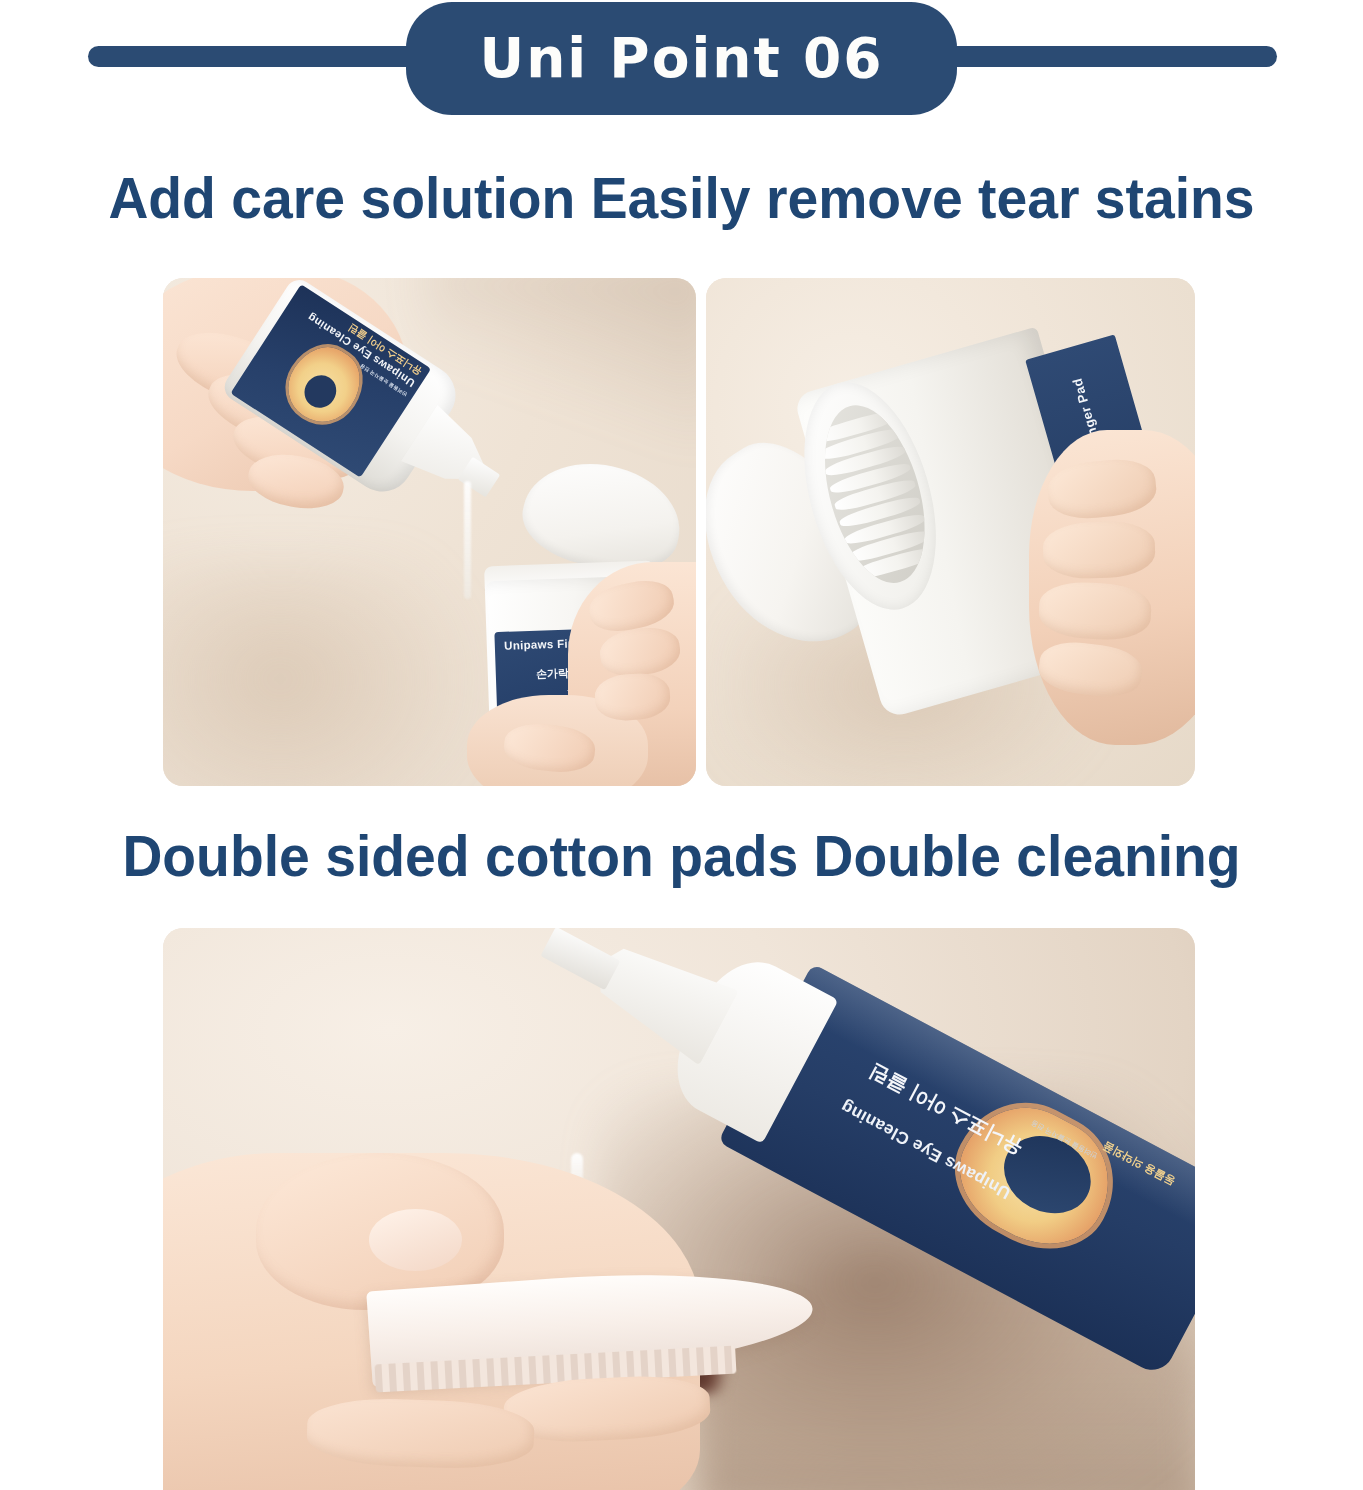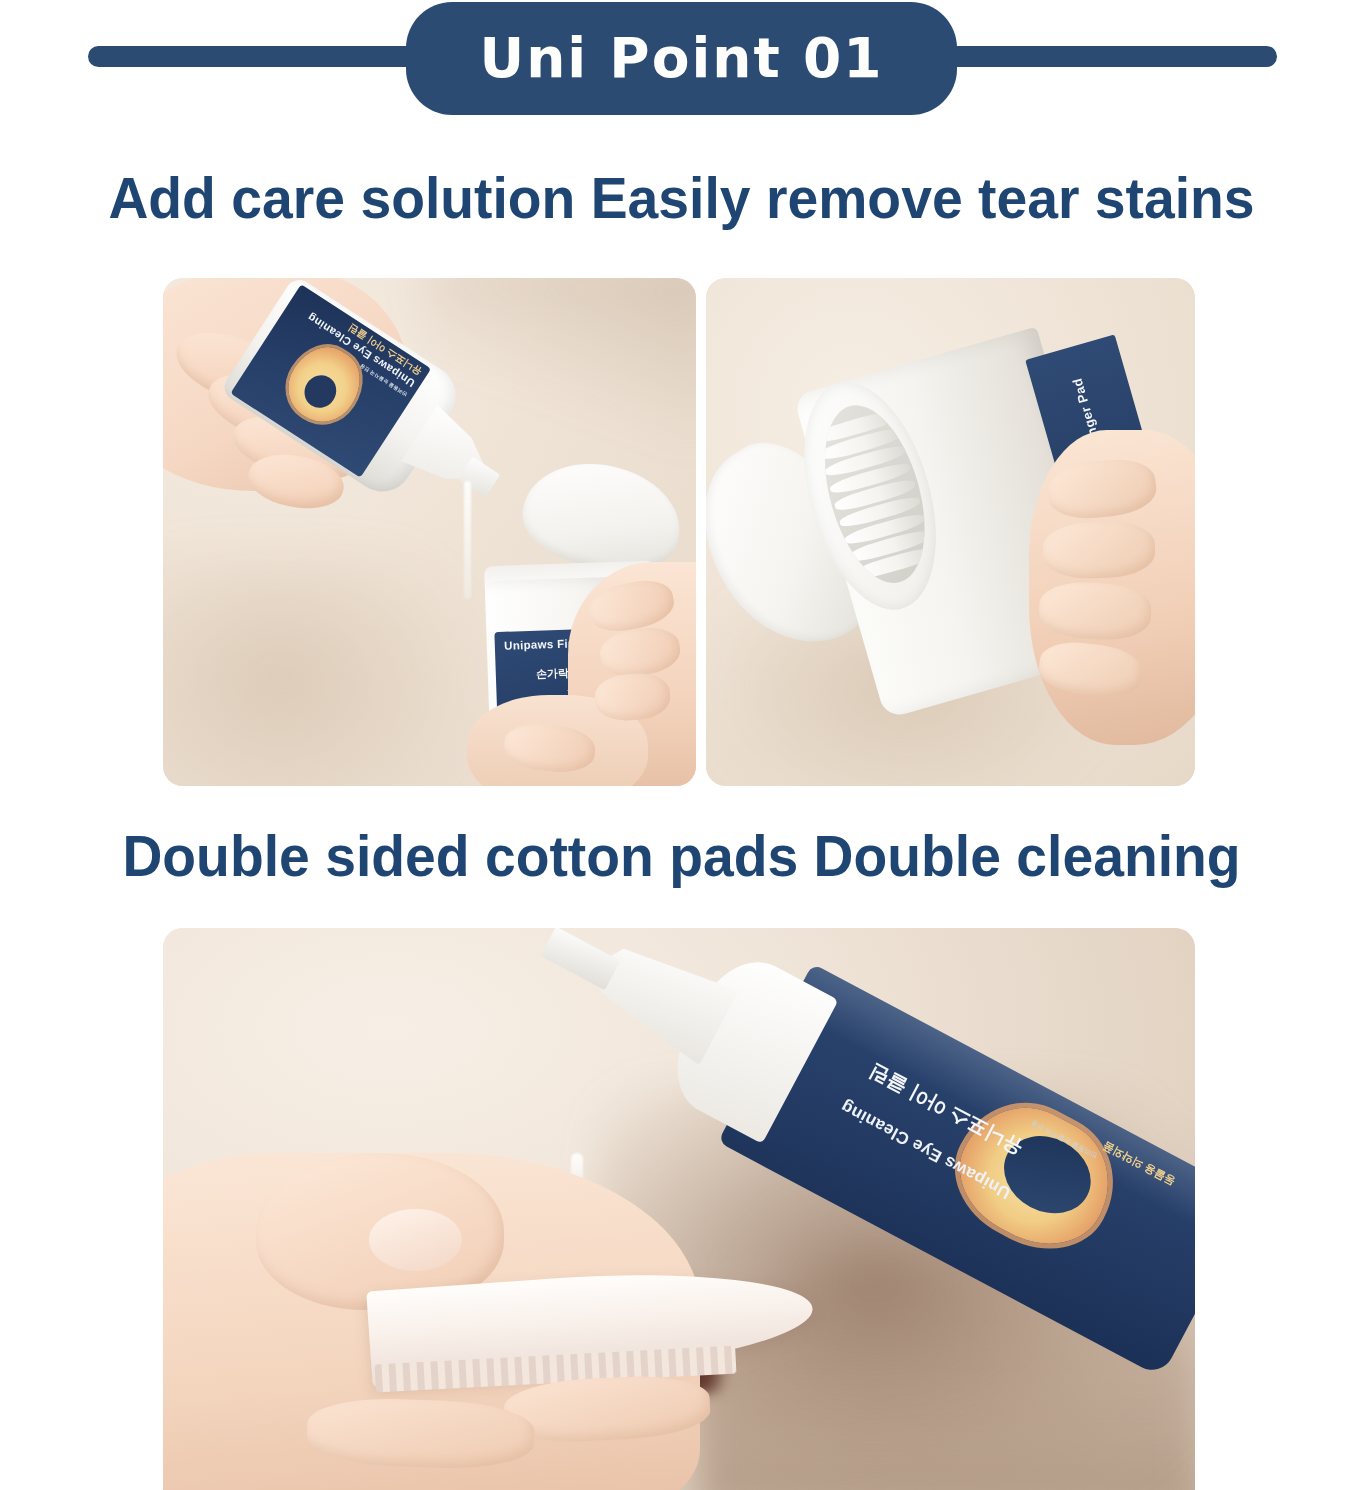--- a/index.html
+++ b/index.html
@@ -436,21 +436,21 @@
 </style>
 </head>
 <body>
 
 <div class="page">
 
   <div class="badge-row">
     <div class="rule rule-left"></div>
     <div class="rule rule-right"></div>
     <div class="badge">
-      <span class="badge-text">Uni Point 01</span>
+      <span class="badge-text">Uni Point 06</span>
     </div>
   </div>
 
   <div class="heading heading-1">Add care solution  Easily remove tear stains</div>
 
   <div class="panel p-topleft">
     <div class="scene">
       <div class="bg1"></div>
       <div class="bg1-shadow"></div>
       <div class="bg1-streak"></div>

